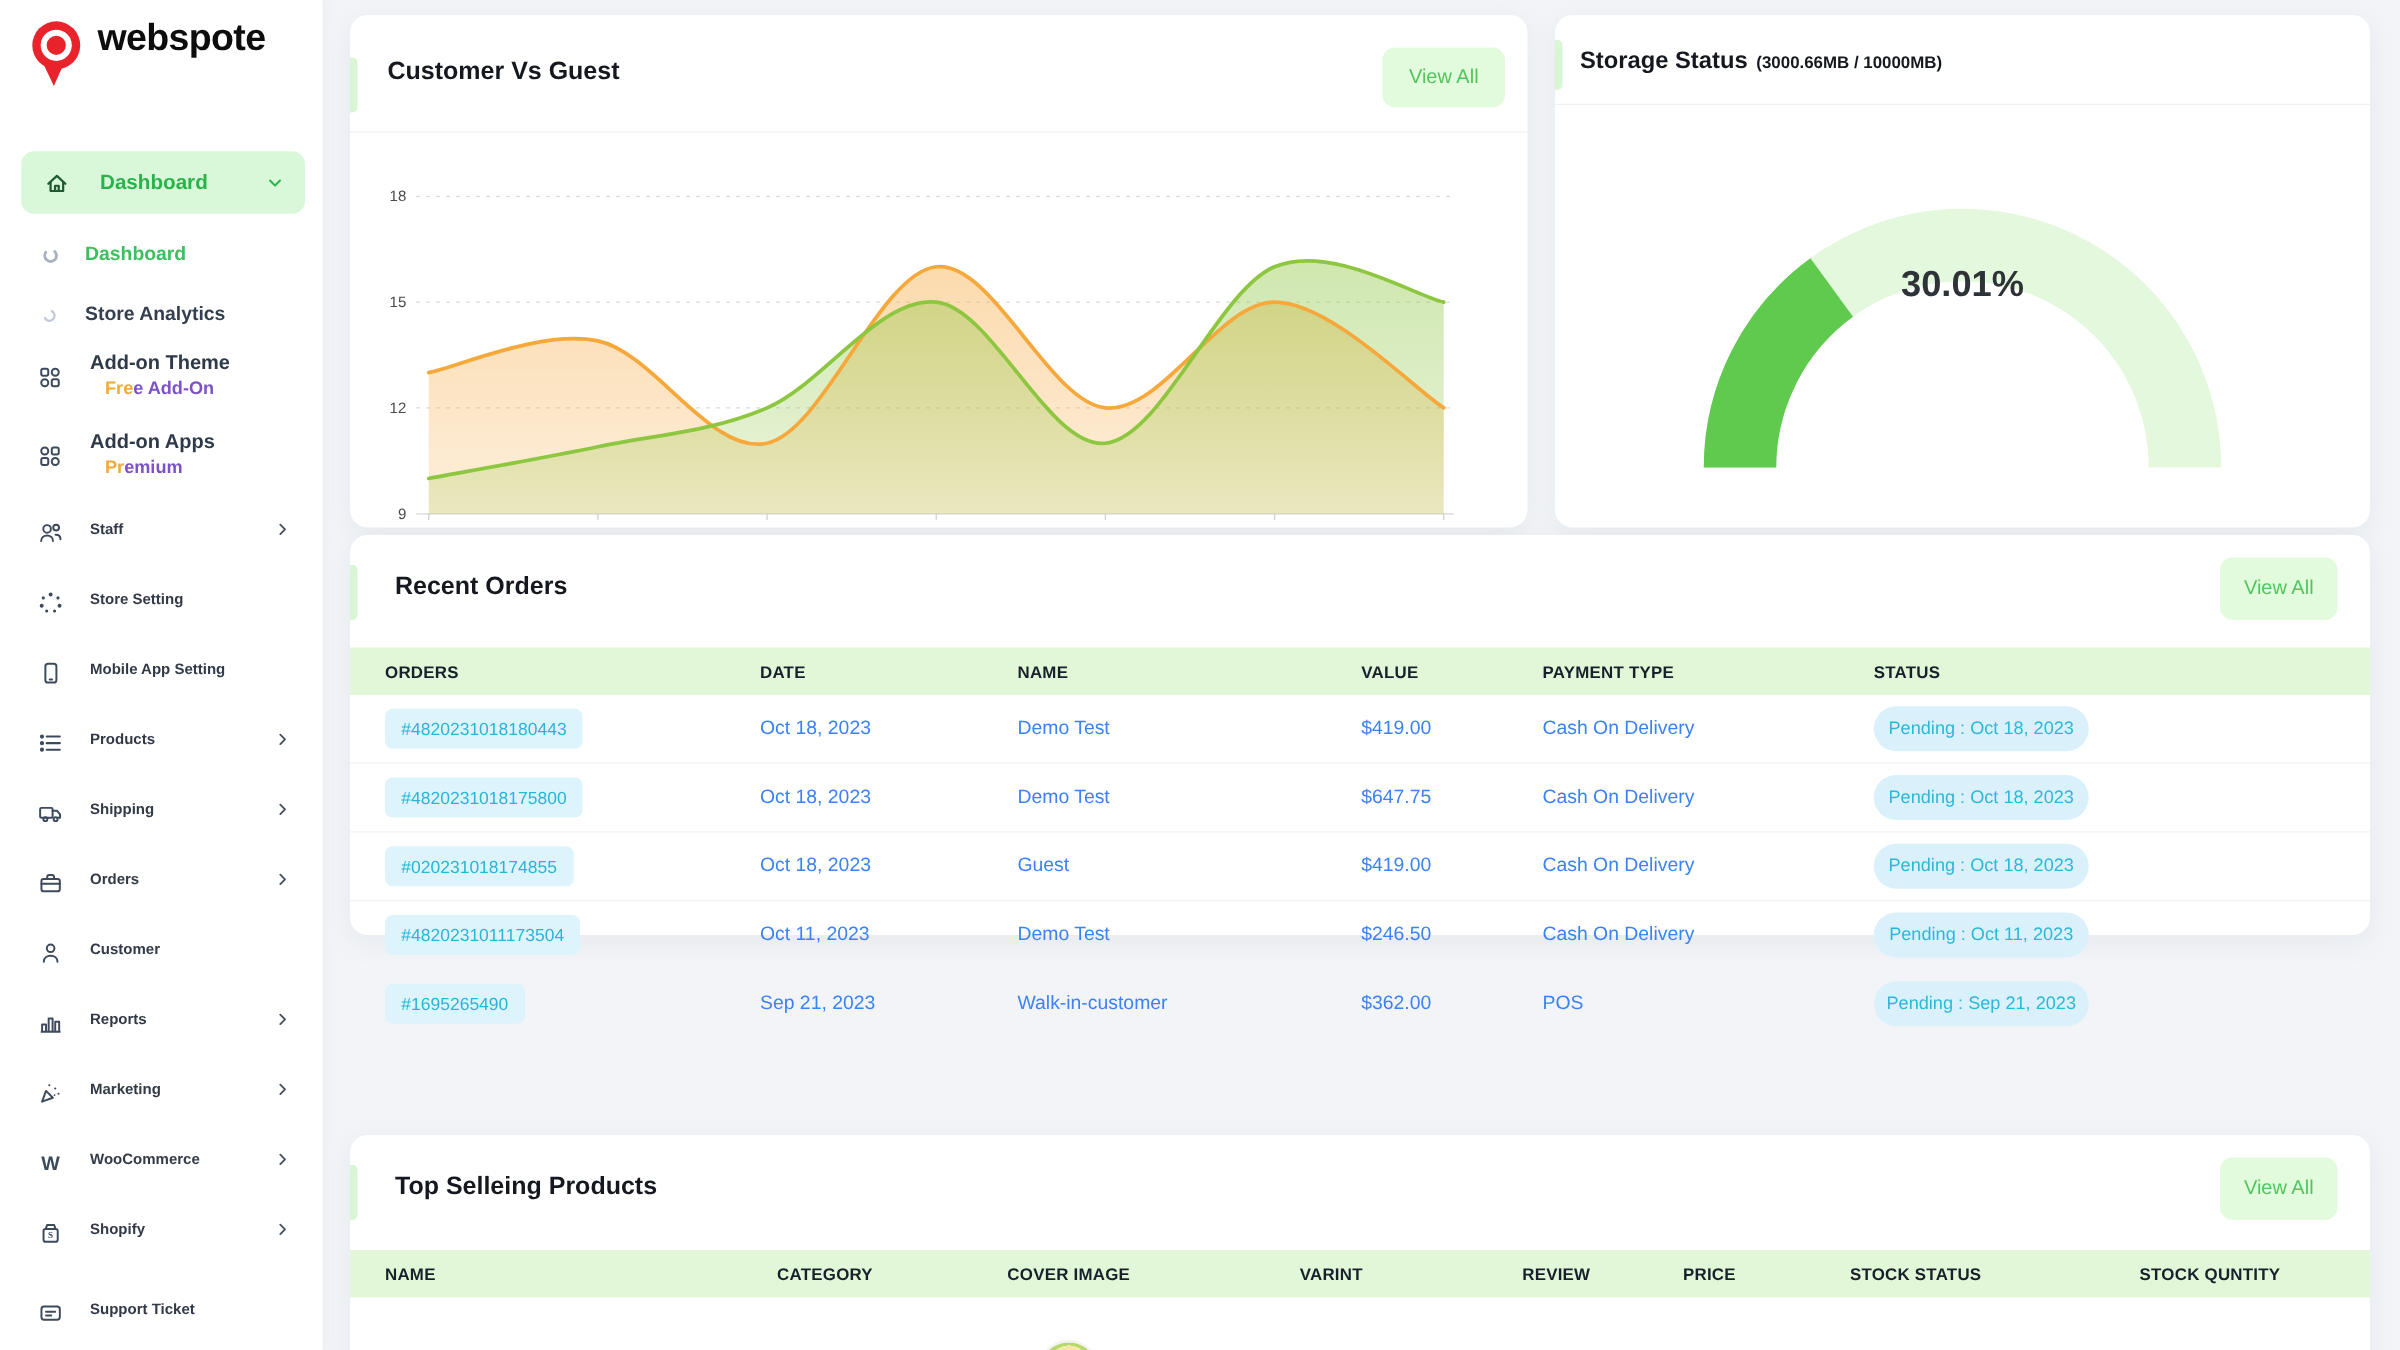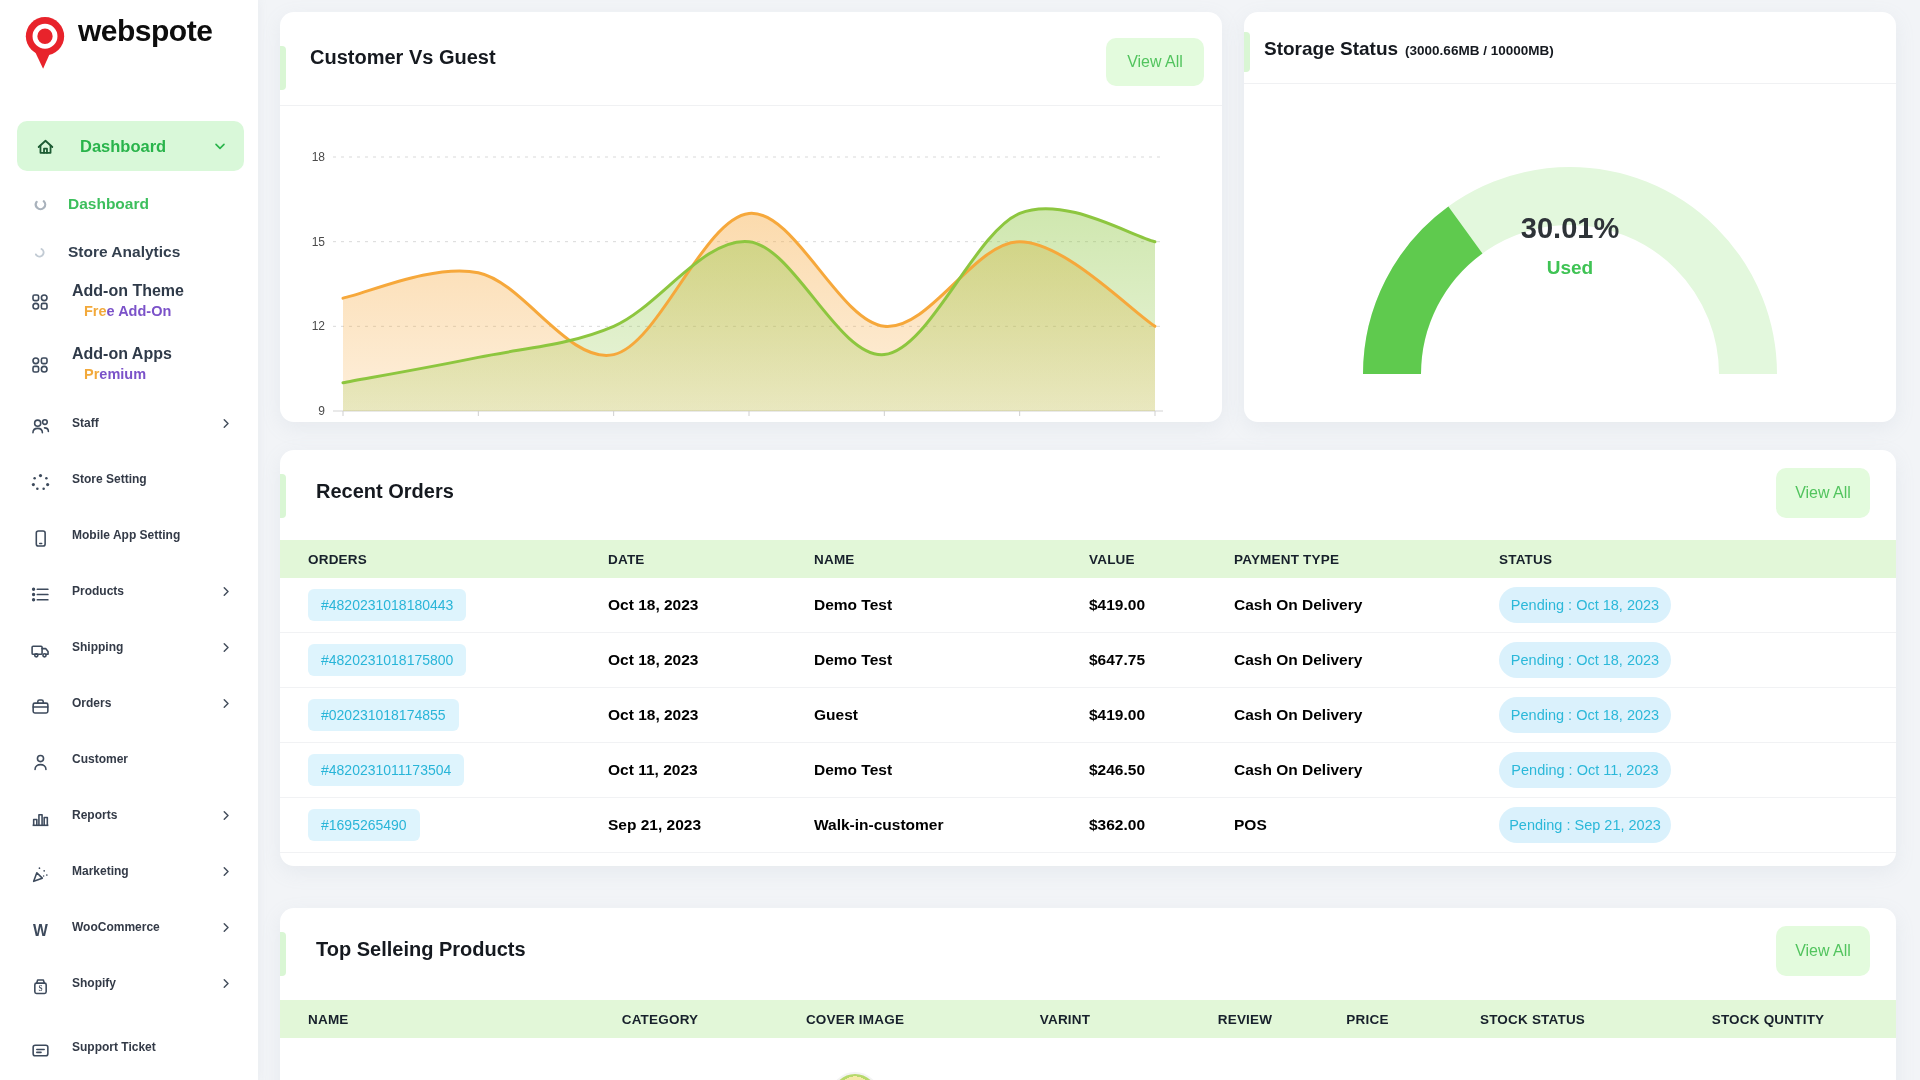--- a/index.html
+++ b/index.html
@@ -31,21 +31,21 @@
   
   .card { position:absolute; background:#fff; border-radius:14px; box-shadow:0 6px 20px rgba(150,162,180,.12); }
   .card-accent { position:absolute; left:0; width:6px; height:44px; background:#d9f6d4; border-radius:0 4px 4px 0; }
   .card-title { font-size:20px; font-weight:700; color:#15191f; }
   .card-sub { font-size:13.5px; font-weight:700; color:#15191f; }
   .view-all { position:absolute; background:#e3fbdd; color:#52c45e; font-size:16px; font-weight:500; border:none; border-radius:10px; cursor:pointer; font-family:"Liberation Sans",sans-serif; }
   .hdr-divider { position:absolute; left:0; width:100%; height:1px; background:#f0f1f3; }
 
   #card-chart  { left:280px; top:12px;  width:942px;  height:410px; }
   #card-gauge  { left:1244px; top:12px; width:652px;  height:410px; }
-  #card-orders { left:280px; top:450px; width:1616px; height:416px; }
+  #card-orders { left:280px; top:428px; width:1616px; height:320px; }
   #card-top    { left:280px; top:908px; width:1616px; height:300px; }
 
   
   #card-chart .card-title { position:absolute; left:30px; top:34px; }
   #card-chart .view-all { right:18px; top:26px; width:98px; height:48px; }
   #card-chart .hdr-divider { top:93px; }
   #cvg-wrap { position:absolute; left:0; top:94px; width:942px; height:316px; }
   .days-label { position:absolute; left:0; top:350px; width:942px; text-align:center; font-size:13.5px; font-weight:700; color:#2f2f2f; }
 
   
@@ -62,21 +62,21 @@
   .tbl-head .th { font-size:13.5px; font-weight:700; color:#17202b; letter-spacing:.2px; padding-left:28px; }
   .orders-grid { grid-template-columns:300px 206px 275px 145px 265px 1fr; }
   .top-grid { grid-template-columns:280px 200px 190px 230px 130px 115px 215px 1fr; }
   .top-grid .th { padding-left:0; text-align:center; }
   .top-grid .th:first-child { padding-left:28px; text-align:left; }
 
   #orders-rows { position:absolute; left:0; top:128px; width:100%; }
   .order-row { position:relative; width:100%; height:55px; display:grid; grid-template-columns:300px 206px 275px 145px 265px 1fr; align-items:center; border-bottom:1px solid #f1f2f4; }
   .order-row > div { padding-left:28px; }
   .oid-pill { display:inline-block; background:#def4fd; color:#29b5d8; font-size:14px; padding:8px 13px; border-radius:6px; cursor:pointer; }
-  .cell-bold { font-size:15.5px; font-weight:700; color:#000000; }
+  .cell-bold { font-size:15.5px; font-weight:400; color:#3b82f6; }
   .status-pill { display:inline-block; background:#daf1fc; color:#2bb8d9; font-size:14.5px; padding:10px 0; width:172px; text-align:center; border-radius:22px; }
 
   
   #card-top .tbl-head { top:92px; }
   .tp-row { position:absolute; left:0; top:130px; width:100%; height:110px; display:grid; grid-template-columns:280px 200px 190px 230px 130px 115px 215px 1fr; align-items:start; }
   .cover-img { width:50px; height:50px; border-radius:50%; margin:34px auto 0;
      background:radial-gradient(circle at 50% 42%, #e8a13f 0 9px, #f5e9a8 9px 17px, #b6d96b 17px 22px, #8fbf3f 22px); border:2px solid #f3f3f3; }
 
   svg { display:block; }
 </style>
@@ -390,21 +390,20 @@
       <span class="card-sub">(3000.66MB / 10000MB)</span>
     </div>
     <div class="hdr-divider"></div>
     <div id="gauge-wrap">
       <svg id="gaugeSvg" width="652" height="290" viewBox="0 0 652 290">
           <path d="M 148 262 A 178 178 0 0 1 504 262" fill="none" stroke="#e3f8dd" stroke-width="58"></path>
           <path d="M 148 262 A 178 178 0 0 1 221.4 118.0" fill="none" stroke="#5fca4e" stroke-width="58"></path>
         </svg>
     </div>
     <div class="gauge-pct">30.01%</div>
-    <div class="gauge-used">Used</div>
   </section>
 
   <section class="card" id="card-orders">
     <span class="card-accent" style="top:24px"></span>
     <h2 class="card-title tbl-title">Recent Orders</h2>
     <button class="view-all tbl-viewall">View All</button>
 
     <div class="tbl-head orders-grid" style="top:90px">
       <div class="th">ORDERS</div>
       <div class="th">DATE</div>

